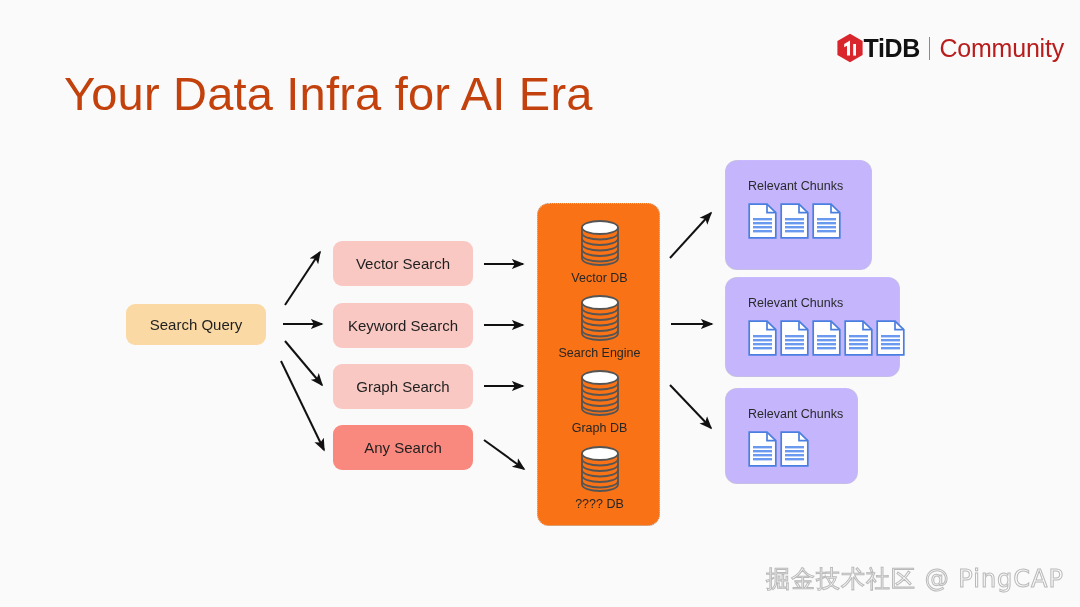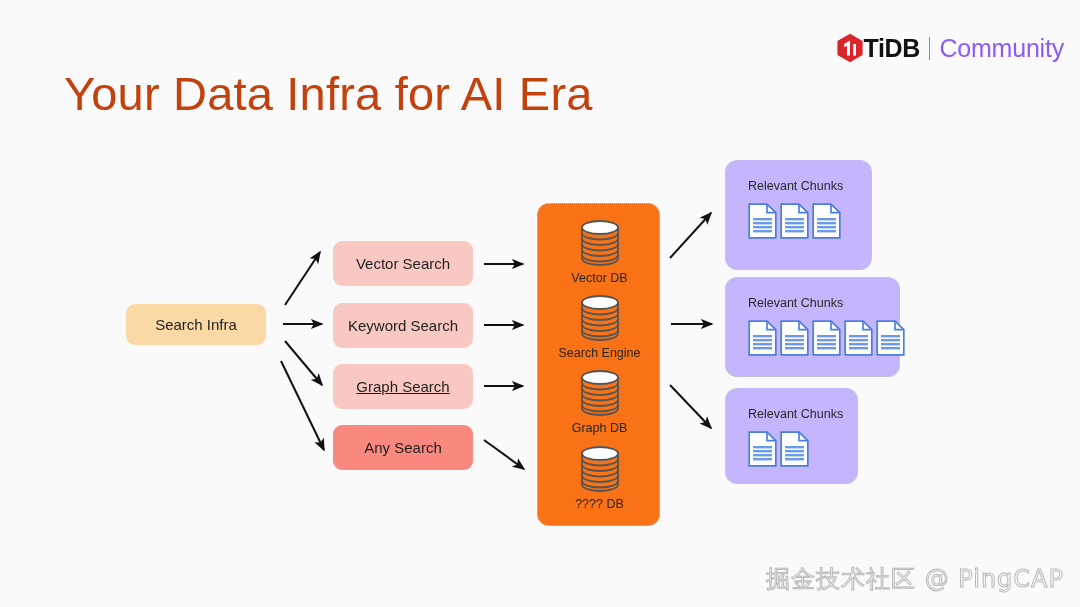--- a/index.html
+++ b/index.html
@@ -45,21 +45,21 @@
   }
   .logo-divider {
     width: 1.5px;
     height: 23px;
     background: #8a8a8a;
   }
   .logo-community {
     font-size: 25px;
     font-weight: 400;
     letter-spacing: -0.2px;
-    color: #8b5cf6;
+    color: #b91c1c;
     line-height: 1;
     text-align: right;
   }
 
   
   .page-title {
     position: absolute;
     left: 64px;
     top: 66px;
     font-size: 47px;
@@ -108,21 +108,21 @@
   
   .search-box {
     left: 333px;
     width: 140px;
     height: 45px;
     background: #f9c8c3;
     border-radius: 9px;
   }
   .search-box.sb0 { top: 241px; }
   .search-box.sb1 { top: 303px; }
-  .search-box.sb2 { top: 364px; text-decoration: underline; }
+  .search-box.sb2 { top: 364px; }
   .search-box.sb3 { top: 425px; background: #f9897f; }
 
   
   .db-container {
     position: absolute;
     left: 537px;
     top: 203px;
     width: 123px;
     height: 323px;
     border: 1.5px dotted #c9c9c9;
@@ -239,21 +239,21 @@
       <line x1="484" y1="440" x2="524" y2="469"></line>
     </g>
 
     <g stroke="#111111" stroke-width="2" fill="none" marker-end="url(#ah)">
       <line x1="670" y1="258" x2="711" y2="213"></line>
       <line x1="671" y1="324" x2="712" y2="324"></line>
       <line x1="670" y1="385" x2="711" y2="428"></line>
     </g>
   </svg>
 
-  <div class="node-box query-box">Search Infra</div>
+  <div class="node-box query-box">Search Query</div>
 
   <div class="node-box search-box sb0">Vector Search</div>
   <div class="node-box search-box sb1">Keyword Search</div>
   <div class="node-box search-box sb2">Graph Search</div>
   <div class="node-box search-box sb3">Any Search</div>
 
   <div class="db-container">
 
     <div class="db-item db0">
       <span>

